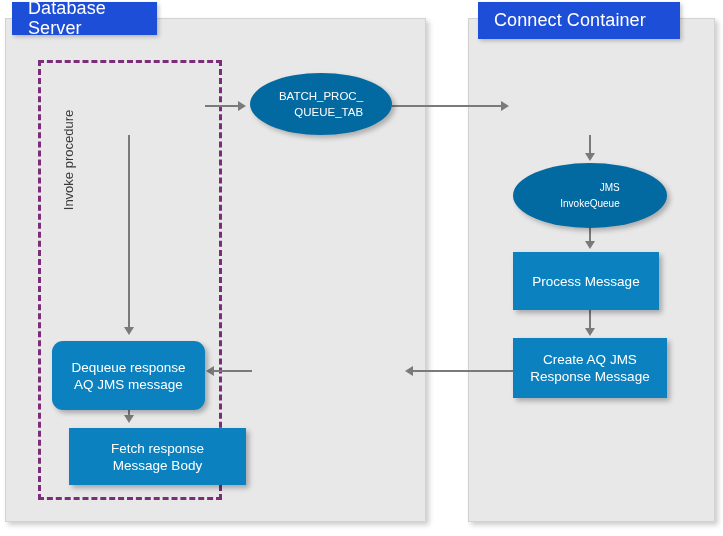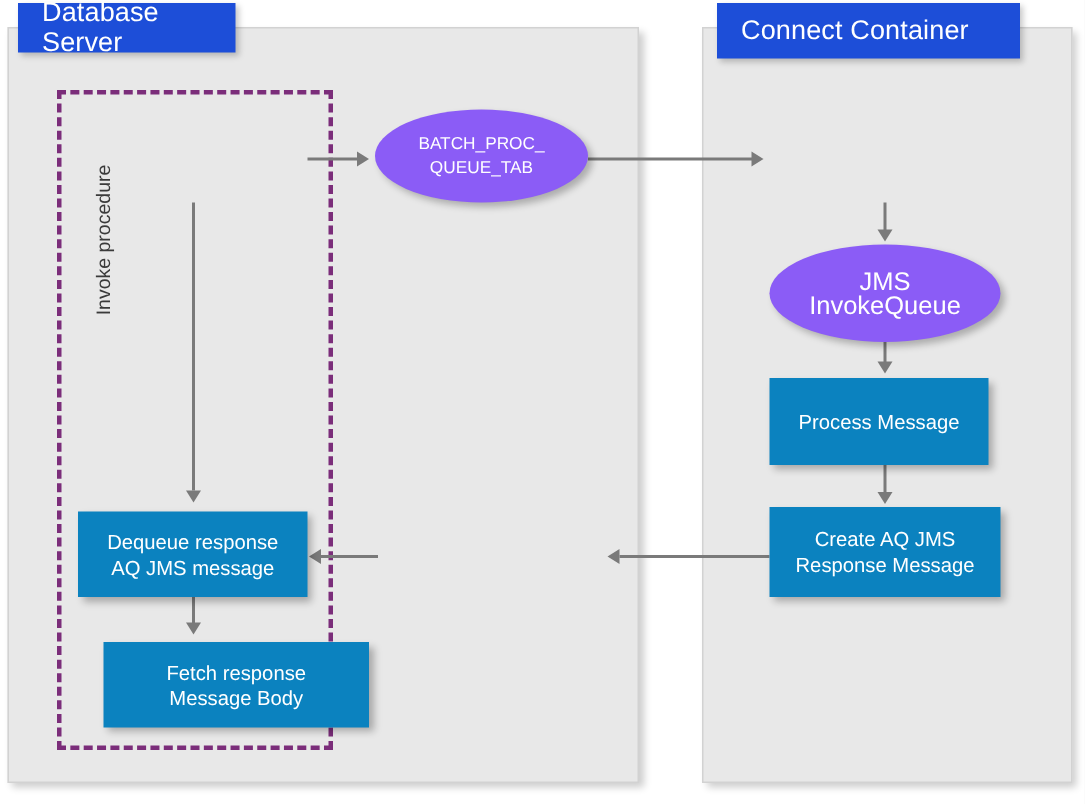--- a/index.html
+++ b/index.html
@@ -79,45 +79,45 @@
     align-items: center;
     justify-content: center;
     text-align: center;
     box-shadow: 3px 3px 5px rgba(0,0,0,0.28);
     box-sizing: border-box;
     padding: 2px 4px;
   }
   .box span { display: block; white-space: pre-line; }
 
   #box-create-app   { left: 52px;  top: 77px;  width: 153px; height: 58px; }
-  #box-dequeue      { left: 52px;  top: 341px; width: 153px; height: 57px; }
+  #box-dequeue      { left: 52px;  top: 341px; width: 153px; height: 69px; border-radius: 11px; }
   #box-fetch        { left: 69px;  top: 428px; width: 177px; height: 57px; }
   #box-mdb          { left: 513px; top: 77px;  width: 154px; height: 58px; }
   #box-process      { left: 513px; top: 252px; width: 146px; height: 58px; }
   #box-create-aq    { left: 513px; top: 338px; width: 154px; height: 60px; }
 
   
   .ellipse {
     position: absolute;
-    background: #8b5cf6;
+    background: #0369a1;
     color: #ffffff;
     border-radius: 50%;
     font-size: 12.5px;
     line-height: 16px;
     display: flex;
     align-items: center;
     justify-content: center;
-    text-align: center;
+    text-align: right;
     box-shadow: 3px 3px 5px rgba(0,0,0,0.26);
     box-sizing: border-box;
   }
   .ellipse span { display: block; white-space: pre-line; }
 
   #ell-batch   { left: 250px; top: 73px;  width: 142px; height: 62px; font-size: 11.5px; }
-  #ell-invoke  { left: 513px; top: 163px; width: 154px; height: 65px; font-size: 17px; }
+  #ell-invoke  { left: 513px; top: 163px; width: 154px; height: 65px; font-size: 10px; }
   #ell-resp    { left: 250px; top: 338px; width: 155px; height: 65px; font-size: 13px; }
 
   
   .line {
     position: absolute;
     background: #7a7a7a;
   }
   .hline { height: 1.5px; }
   .vline { width: 1.5px; }
 

